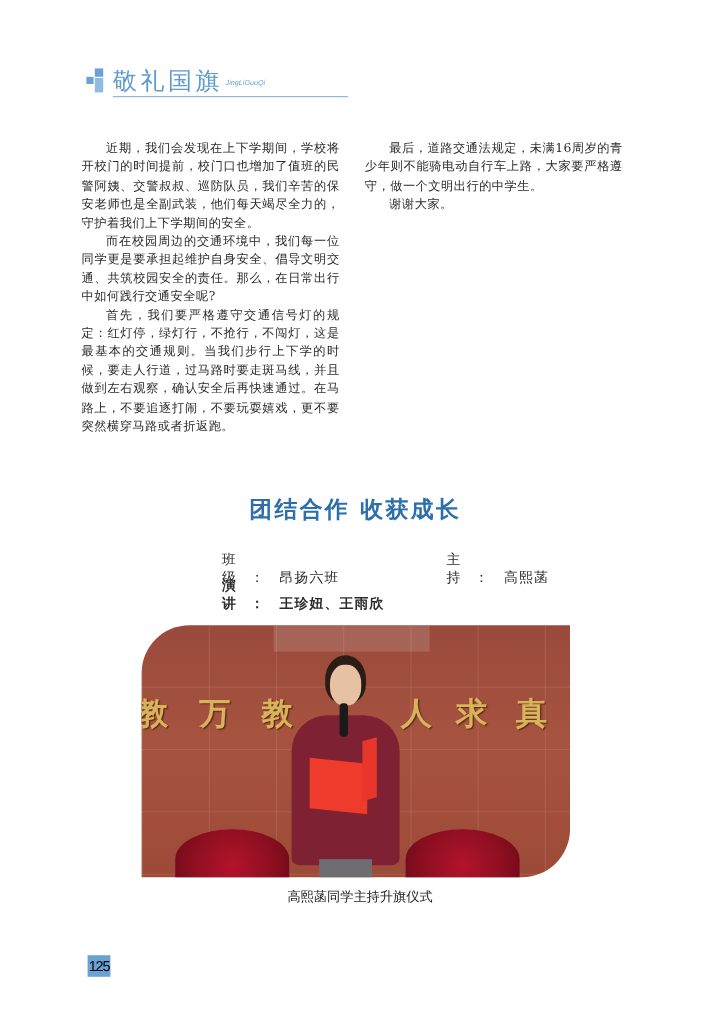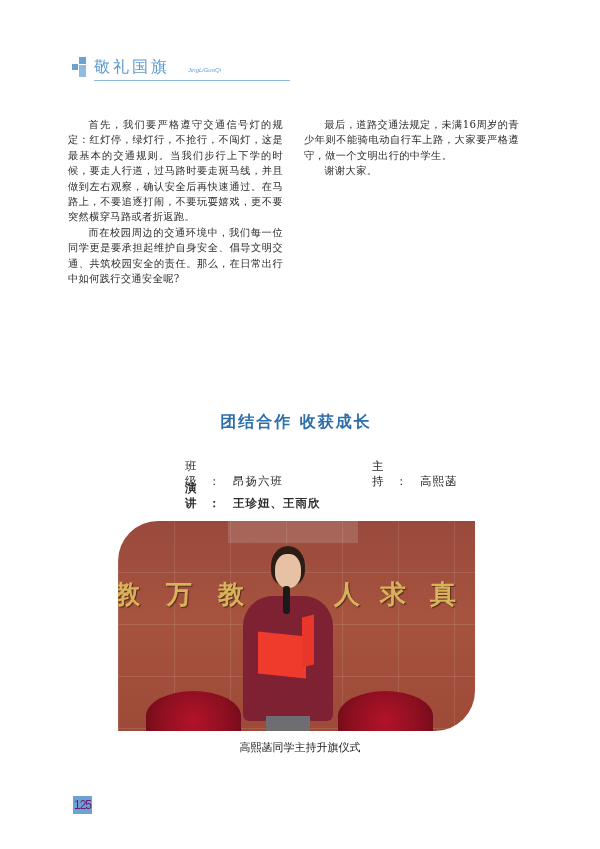--- a/index.html
+++ b/index.html
@@ -5,35 +5,35 @@
   html, body { margin: 0; padding: 0; background: #ffffff; }
   body { width: 600px; height: 849px; position: relative; overflow: hidden;
          font-family: "DejaVu Serif", "Liberation Serif", serif; color: #2a2a2a; }
 
   .header { position: absolute; left: 72px; top: 53px; width: 218px; height: 30px; }
   .logo-blocks { position: absolute; left: 0; top: 4px; width: 18px; height: 20px; }
   .logo-blocks span { position: absolute; background: #6aa3d3; }
   .lb1 { left: 0; top: 7px; width: 6px; height: 6px; }
   .lb2 { left: 7px; top: 0; width: 7px; height: 7px; }
   .lb3 { left: 7px; top: 8px; width: 7px; height: 12px; background: #8fbce0 !important; }
-  .header-title { position: absolute; left: 22px; top: 0; font-size: 16px; color: #5d9acd;
+  .header-title { position: absolute; left: 22px; top: 0; font-size: 20px; color: #5d9acd;
                   letter-spacing: 3px; font-family: "DejaVu Sans", sans-serif; font-weight: normal; line-height: 28px; }
   .header-sub { position: absolute; left: 116px; top: 14px; font-size: 6px; color: #6aa3d3;
                 font-family: "Liberation Sans", sans-serif; font-style: italic; }
   .header-rule { position: absolute; left: 22px; top: 27px; width: 196px; height: 1px; background: #8fb7dc; }
 
   .columns { position: absolute; left: 68px; top: 117px; width: 448px; height: 245px; }
   .col { position: absolute; top: 0; width: 215px; font-size: 10.2px; line-height: 15.4px;
          text-align: justify; letter-spacing: 0.4px; }
   .col-left { left: 0; }
   .col-right { left: 236px; }
   .col p { margin: 0; text-indent: 2em; }
 
   .section-title { position: absolute; left: 0; width: 592px; top: 412px; text-align: center;
-                   font-size: 16px; color: #2d6fab; letter-spacing: 2px; font-weight: bold;
+                   font-size: 19px; color: #2d6fab; letter-spacing: 2px; font-weight: bold;
                    font-family: "DejaVu Sans", sans-serif; }
 
   .meta { position: absolute; left: 157px; font-size: 11.5px; letter-spacing: 1px; margin-left: 28px; }
   .meta-row1 { top: 459px; width: 330px; }
   .meta-row2 { top: 481px; font-weight: bold; }
   .meta .k { display: inline-block; width: 48px; letter-spacing: 12px; }
   .meta .host { position: absolute; left: 187px; top: 0; }
 
   .photo { position: absolute; left: 118px; top: 521px; width: 357px; height: 210px;
            border-radius: 40px 0 40px 0; overflow: hidden;
@@ -57,41 +57,42 @@
   .person .coat { position: absolute; left: 5px; top: 50px; width: 90px; height: 125px; border-radius: 30px 30px 6px 6px; background: #7e2233; }
   .person .legs { position: absolute; left: 28px; top: 170px; width: 44px; height: 20px; background: #6e6e72; }
   .person .folder { position: absolute; left: 20px; top: 88px; width: 48px; height: 42px; background: #ef3b2c; transform: skewY(6deg); }
   .person .folder2 { position: absolute; left: 64px; top: 70px; width: 12px; height: 50px; background: #e8362a; transform: skewY(-15deg); }
   .person .mic { position: absolute; left: 45px; top: 40px; width: 7px; height: 28px; background: #1a1a1a; border-radius: 3px; }
 
   .caption { position: absolute; left: 0; width: 600px; top: 740px; text-align: center;
              font-size: 11px; font-family: "DejaVu Sans", sans-serif; color: #222; }
 
   .page-num { position: absolute; left: 73px; top: 796px; width: 19px; height: 18px; background: #6aa3d3;
-              color: #701a75; font-size: 12px; line-height: 18px; text-align: center;
+              color: #000000; font-size: 12px; line-height: 18px; text-align: center;
               font-family: "Liberation Sans", sans-serif; letter-spacing: -1px; }
 </style>
 </head>
 <body>
 
 <div class="header">
   <div class="logo-blocks">
     <span class="lb1"></span>
       <span class="lb2"></span>
       <span class="lb3"></span>
   </div>
   <div class="header-title">敬礼国旗</div>
   <div class="header-sub">JingLiGuoQi</div>
   <div class="header-rule"></div>
 </div>
 
 <div class="columns">
   <div class="col col-left">
+    <p>近期，我们会发现在上下学期间，学校将开校门的时间提前，校门口也增加了值班的民警阿姨、交警叔叔、巡防队员，我们辛苦的保安老师也是全副武装，他们每天竭尽全力的，守护着我们上下学期间的安全。</p>
+    <p>而在校园周边的交通环境中，我们每一位同学更是要承担起维护自身安全、倡导文明交通、共筑校园安全的责任。那么，在日常出行中如何践行交通安全呢?</p>
     <p>首先，我们要严格遵守交通信号灯的规定：红灯停，绿灯行，不抢行，不闯灯，这是最基本的交通规则。当我们步行上下学的时候，要走人行道，过马路时要走斑马线，并且做到左右观察，确认安全后再快速通过。在马路上，不要追逐打闹，不要玩耍嬉戏，更不要突然横穿马路或者折返跑。</p>
-    <p>而在校园周边的交通环境中，我们每一位同学更是要承担起维护自身安全、倡导文明交通、共筑校园安全的责任。那么，在日常出行中如何践行交通安全呢?</p>
   </div>
   <div class="col col-right">
     <p>最后，道路交通法规定，未满16周岁的青少年则不能骑电动自行车上路，大家要严格遵守，做一个文明出行的中学生。</p>
     <p>谢谢大家。</p>
   </div>
 </div>
 
 <div class="section-title">团结合作  收获成长</div>
 
 <div class="meta meta-row1">

